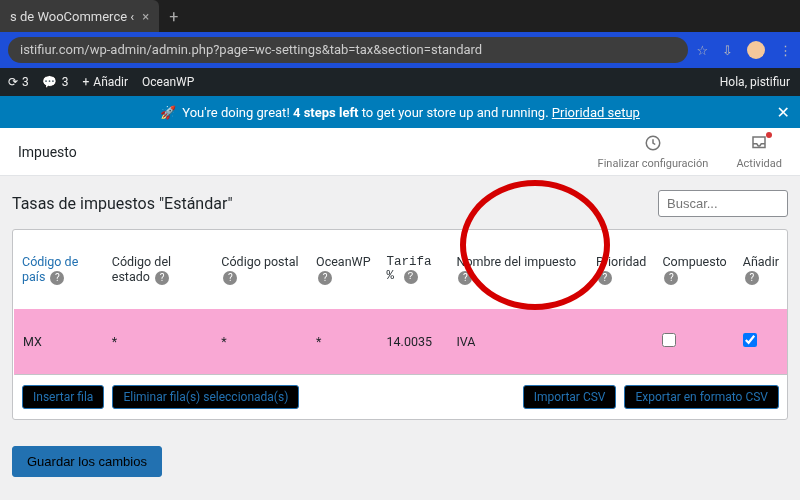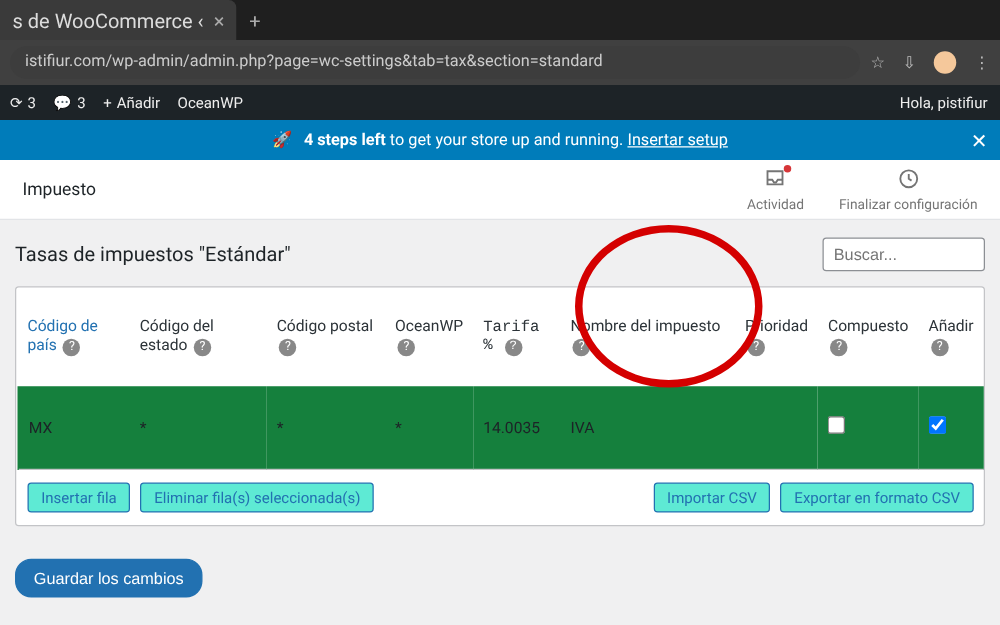--- a/index.html
+++ b/index.html
@@ -1,23 +1,23 @@
 <!DOCTYPE html>
 <html><head>
 <meta charset="utf-8">
 <style>
   * { box-sizing: border-box; margin: 0; padding: 0; }
   body { font-family: -apple-system, BlinkMacSystemFont, "Segoe UI", Roboto, sans-serif; font-size: 13px; background: #f0f0f1; color: #1d2327; width: 800px; height: 500px; overflow: hidden; }
   
   .browser-chrome { background: #2b2b2b; }
   .tabs-row { display: flex; align-items: center; height: 32px; background: #1f1f1f; }
-  .browser-tab { display: flex; align-items: center; gap: 8px; background: #3a3a3a; color: #ddd; padding: 0 10px; height: 100%; font-size: 16px; border-top-right-radius: 6px; }
+  .browser-tab { display: flex; align-items: center; gap: 8px; background: #3a3a3a; color: #ddd; padding: 0 10px; height: 100%; font-size: 13px; border-top-right-radius: 6px; }
   .browser-tab .close { color: #aaa; }
   .tabs-row .newtab { color: #aaa; padding: 0 10px; font-size: 16px; }
-  .addr-row { display: flex; align-items: center; height: 36px; background: #404040; padding: 0 8px; gap: 8px; }
+  .addr-row { display: flex; align-items: center; height: 36px; background: #1d4ed8; padding: 0 8px; gap: 8px; }
   .addr-bar { flex: 1; background: #3d3d3d; color: #ccc; border-radius: 16px; padding: 0 12px; height: 26px; line-height: 26px; font-size: 13px; overflow: hidden; }
   .addr-icons { display: flex; gap: 14px; align-items: center; color: #bbb; }
   .avatar-dot { width: 18px; height: 18px; border-radius: 50%; background: #f5c89b; }
   
   .admin-bar { display: flex; align-items: center; height: 28px; background: #1d2327; color: #eee; font-size: 12px; }
   .admin-bar .left { display: flex; align-items: center; gap: 14px; padding: 0 8px; }
   .pill { background: #f0f0f1; color: #1d2327; border-radius: 3px; padding: 2px 6px; font-size: 11px; }
   .admin-bar .ic { display: inline-flex; align-items: center; gap: 4px; }
   .admin-bar .right { margin-left: auto; padding: 0 10px; }
   
@@ -36,28 +36,28 @@
   .row-top { display: flex; align-items: center; }
   .subhead { font-size: 16px; font-weight: 400; }
   .search-box { margin-left: auto; }
   .search-box input { font-size: 13px; padding: 5px 8px; width: 130px; border: 1px solid #8c8f94; border-radius: 3px; }
   
   .tax-table { width: 100%; border: 1px solid #c3c4c7; border-radius: 3px; margin-top: 12px; background: #fff; }
   .tax-table table { width: 100%; border-collapse: collapse; font-size: 12.5px; }
   .tax-table th, .tax-table td { padding: 24px 8px; text-align: left; vertical-align: middle; }
   .tax-table thead th { font-weight: 400; color: #2c3338; }
   .tax-table thead th.link a { color: #2271b1; text-decoration: none; }
-  .tax-table tbody tr { background: #15803d; }
+  .tax-table tbody tr { background: #f9a8d4; }
   .tax-table tbody td:first-child { border-left: 2px solid rgba(0,0,0,0); }
   .help { display: inline-block; width: 14px; height: 14px; border-radius: 50%; background: #888; color: #fff; font-size: 10px; text-align: center; line-height: 14px; margin-left: 2px; }
   .tax-table tfoot td { padding: 10px 8px; border-top: 1px solid #c3c4c7; }
-  .btn-secondary { display: inline-block; border: 1px solid #2271b1; color: #2271b1; background: #5eead4; padding: 4px 10px; border-radius: 3px; font-size: 12px; cursor: pointer; }
+  .btn-secondary { display: inline-block; border: 1px solid #2271b1; color: #2271b1; background: #000000; padding: 4px 10px; border-radius: 3px; font-size: 12px; cursor: pointer; }
   .tfoot-inner { display: flex; gap: 8px; }
   .tfoot-inner .spacer { flex: 1; }
-  .btn-primary { background: #2271b1; color: #ffffff; border: 1px solid #2271b1; padding: 7px 14px; border-radius: 13px; font-size: 13px; cursor: pointer; margin-top: 26px; }
+  .btn-primary { background: #2271b1; color: #000000; border: 1px solid #2271b1; padding: 7px 14px; border-radius: 3px; font-size: 13px; cursor: pointer; margin-top: 26px; }
   .chk { width: 14px; height: 14px; }
   
   .annot-circle { position: absolute; border: 6px solid #d40000; border-radius: 50%; pointer-events: none; }
   .wrap-rel { position: relative; }
 </style>
 </head>
 <body>
 
 <div class="wrap-rel">
 
@@ -98,48 +98,48 @@
         </span>
     <span>OceanWP</span>
   </div>
   <div class="right">
     <span>Hola, pistifiur</span>
   </div>
 </div>
 
 <div class="setup-banner">
   <span style="margin-right:6px;">🚀</span>
-  &nbsp;
+  <span>You're doing great!</span>&nbsp;
   <b>4 steps left</b>&nbsp;
   <span>to get your store up and running.</span>&nbsp;
-  <a href="#">Insertar setup</a>
+  <a href="#">Prioridad setup</a>
   <span class="close-x">✕</span>
 </div>
 
 <div class="page-head">
   <span class="title">Impuesto</span>
   <div class="right">
     <div class="head-act">
       <span class="icn">
         <svg width="18" height="18" viewBox="0 0 24 24" fill="none" stroke="#757575" stroke-width="2">
+              <circle cx="12" cy="12" r="9"></circle>
+              <path d="M12 7v5l3 2"></path>
+            </svg>
+      </span>
+      <span>Finalizar configuración</span>
+    </div>
+    <div class="head-act">
+      <span class="icn">
+        <svg width="18" height="18" viewBox="0 0 24 24" fill="none" stroke="#757575" stroke-width="2">
               <path d="M4 4h16v14H4z"></path>
               <path d="M4 13h5l2 3h2l2-3h5"></path>
             </svg>
         <span class="dot-badge"></span>
       </span>
       <span>Actividad</span>
-    </div>
-    <div class="head-act">
-      <span class="icn">
-        <svg width="18" height="18" viewBox="0 0 24 24" fill="none" stroke="#757575" stroke-width="2">
-              <circle cx="12" cy="12" r="9"></circle>
-              <path d="M12 7v5l3 2"></path>
-            </svg>
-      </span>
-      <span>Finalizar configuración</span>
     </div>
   </div>
 </div>
 
 <div class="content">
   <div class="row-top">
     <h2 class="subhead">Tasas de impuestos "Estándar"</h2>
     <div class="search-box">
       <input type="text" placeholder="Buscar..." style="">
     </div>

